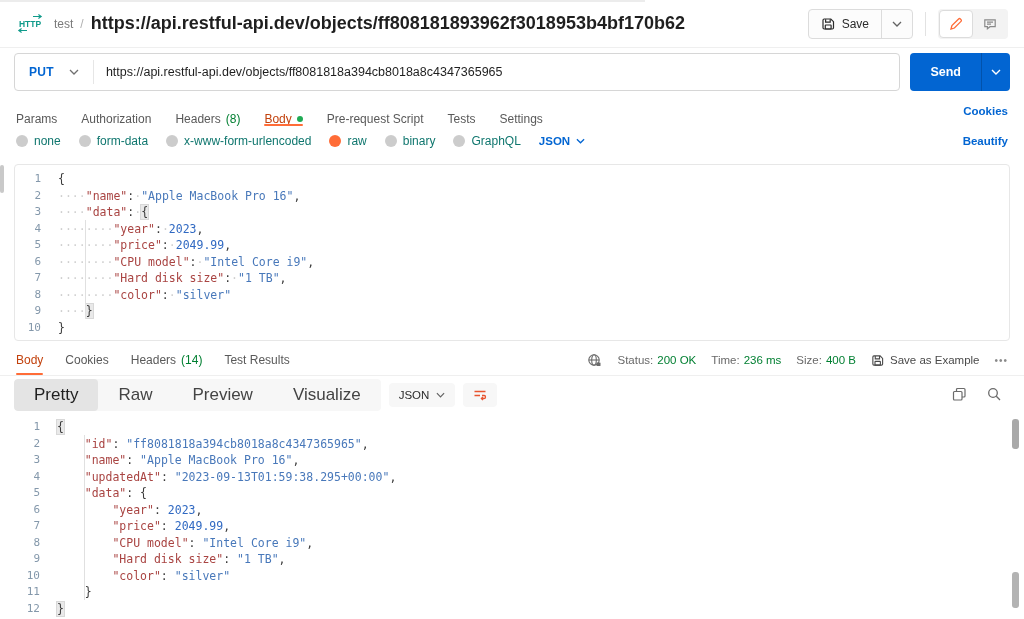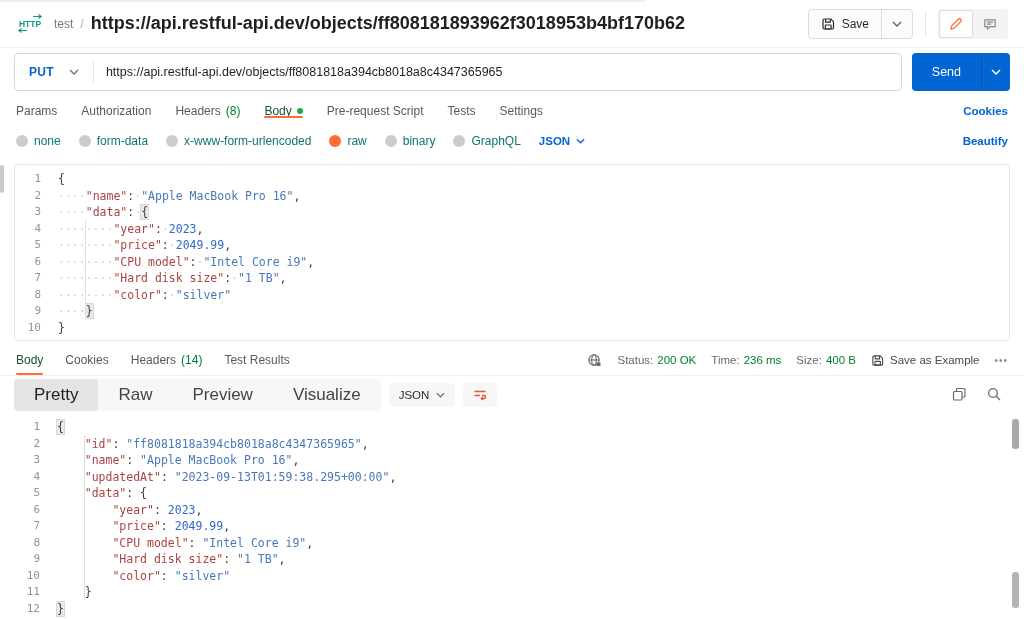--- a/index.html
+++ b/index.html
@@ -23,26 +23,26 @@
 .icon-btn{display:flex;align-items:center;justify-content:center;width:34px;height:28px;border:0;background:none;border-radius:4px;cursor:pointer}
 .icon-btn.active{background:#fff;border:1px solid #dcdcdc}
 
 .url-row{display:flex;align-items:center;gap:10px;height:48px;padding:0 14px}
 .method-url{flex:1;display:flex;align-items:center;height:38px;border:1px solid #d6d6d6;border-radius:4px;background:#fff}
 .method{display:flex;align-items:center;gap:15px;padding:0 14px;cursor:pointer}
 .method-label{font-weight:bold;color:#0265d2;font-size:12px;letter-spacing:.3px}
 .url-div{width:1px;height:24px;background:#e6e6e6}
 .url-text{padding:0 12px;font-size:12.5px;color:#1f1f1f;white-space:nowrap;overflow:hidden}
 .send-group{display:flex;height:38px;border-radius:4px;overflow:hidden}
-.send-main{background:#0265d2;color:#fff;border:0;font:inherit;font-weight:normal;font-size:12.5px;padding:0 20px;cursor:pointer}
+.send-main{background:#0265d2;color:#fff;border:0;font:inherit;font-weight:bold;font-size:12.5px;padding:0 20px;cursor:pointer}
 .send-caret{background:#0265d2;border:0;border-left:1px solid rgba(0,0,0,.18);padding:0 9px;display:flex;align-items:center;cursor:pointer}
 
-.tabs{display:flex;align-items:center;height:30px;padding:0 16px;gap:24px}
+.tabs{display:flex;align-items:flex-end;height:30px;padding:0 16px;gap:24px}
 .tab{position:relative;display:flex;align-items:center;gap:5px;color:#595959;cursor:pointer;font-size:12px}
-.tab.active{color:#14532d}
+.tab.active{color:#c2410c}
 .tab.active::after{content:"";position:absolute;left:0;right:0;bottom:0;height:2px;background:#ff6c37;border-radius:1px}
 .count{color:#007f31}
 .dot{width:6px;height:6px;border-radius:50%;background:#1fab54}
 .link{color:#0265d2;font-weight:bold;font-size:11.5px;cursor:pointer}
 .tabs .link{margin-left:auto;align-self:center}
 
 .type-row{display:flex;align-items:center;height:30px;padding:0 16px;gap:18px}
 .radio{display:flex;align-items:center;gap:6px;color:#0f766e;cursor:pointer}
 .rdot{width:12px;height:12px;border-radius:50%;background:#ccc}
 .radio.selected .rdot{background:#ff6c37}

